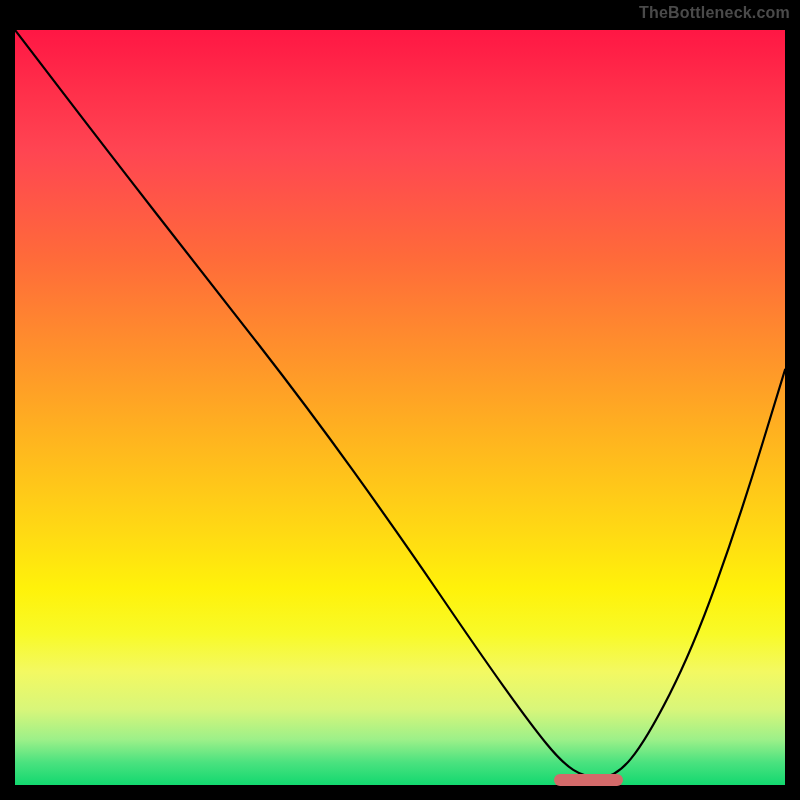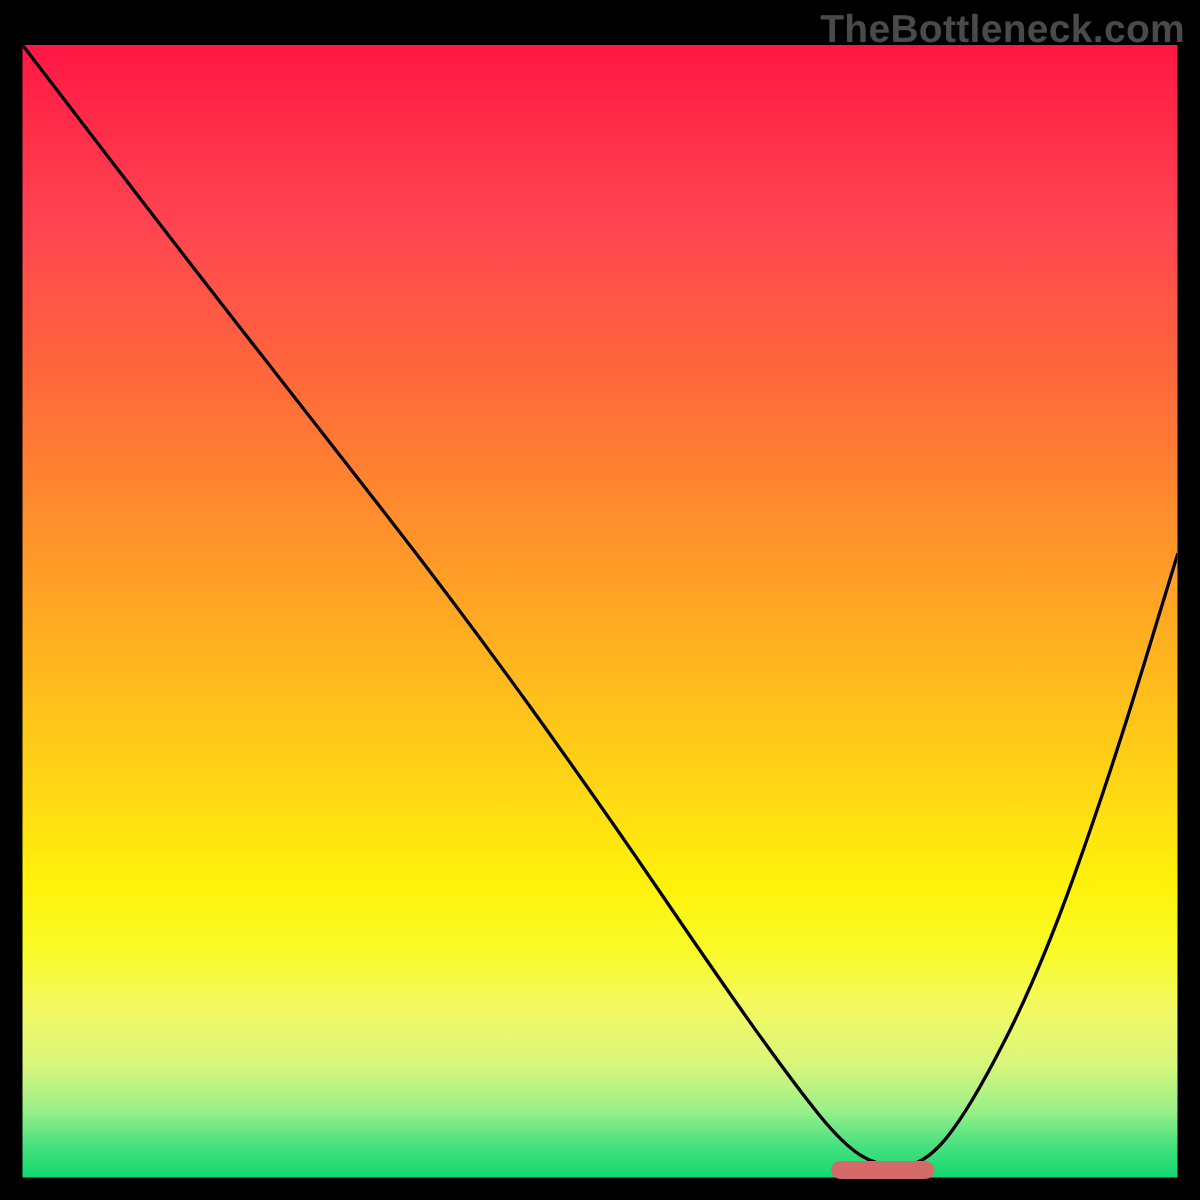--- a/index.html
+++ b/index.html
@@ -15,21 +15,21 @@
     position: relative;
     width: 800px;
     height: 800px;
     background: #000;
   }
   .watermark {
     position: absolute;
     top: 4px;
     right: 10px;
     color: #4a4a4a;
-    font-size: 26px;
+    font-size: 16px;
     font-weight: 600;
     letter-spacing: 0.2px;
     z-index: 5;
   }
   .plot {
     position: absolute;
     left: 15px;
     top: 30px;
     width: 770px;
     height: 755px;

